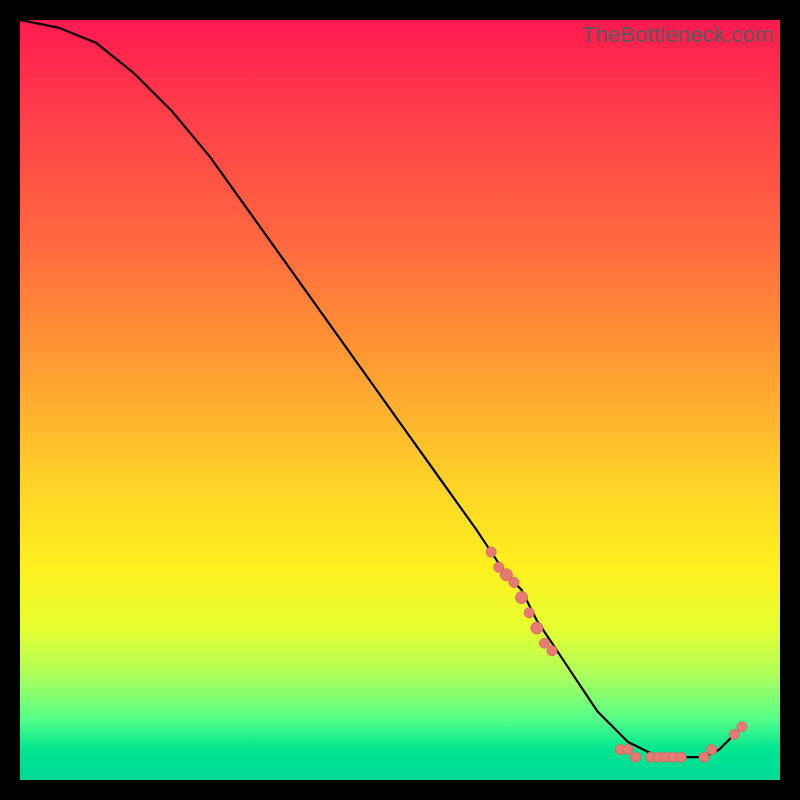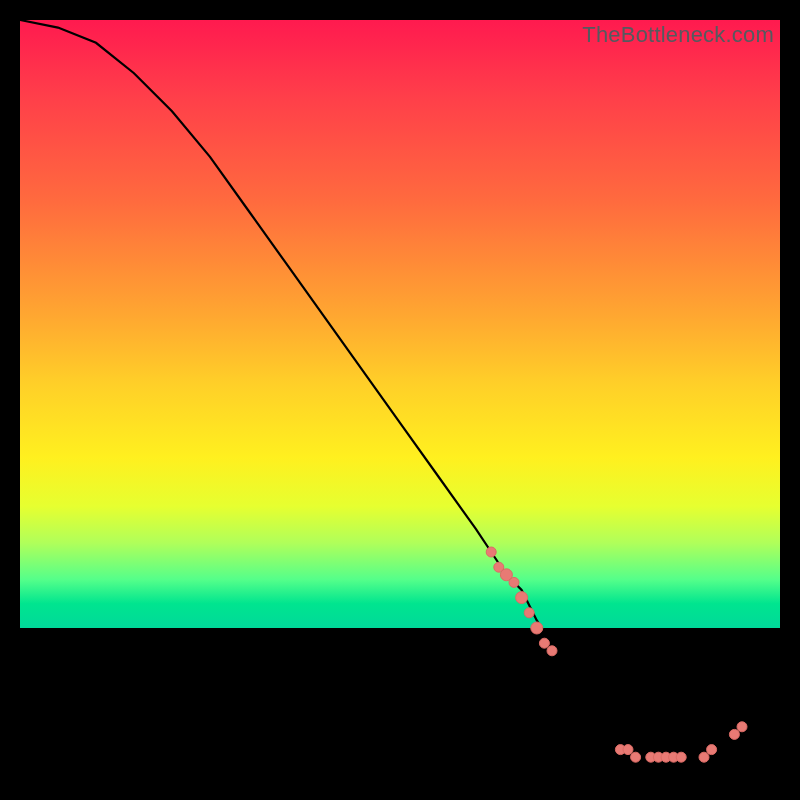--- a/index.html
+++ b/index.html
@@ -8,21 +8,21 @@
     position: relative;
     width: 800px;
     height: 800px;
     background: #000;
   }
   .plot {
     position: absolute;
     left: 20px;
     top: 20px;
     width: 760px;
-    height: 608px;
+    height: 760px;
     background: linear-gradient(
       to bottom,
       #ff1a4f 0%,
       #ff3d4a 12%,
       #ff6b3e 30%,
       #ffa531 48%,
       #ffd028 60%,
       #fff01f 72%,
       #e6ff30 80%,
       #b0ff5a 86%,

